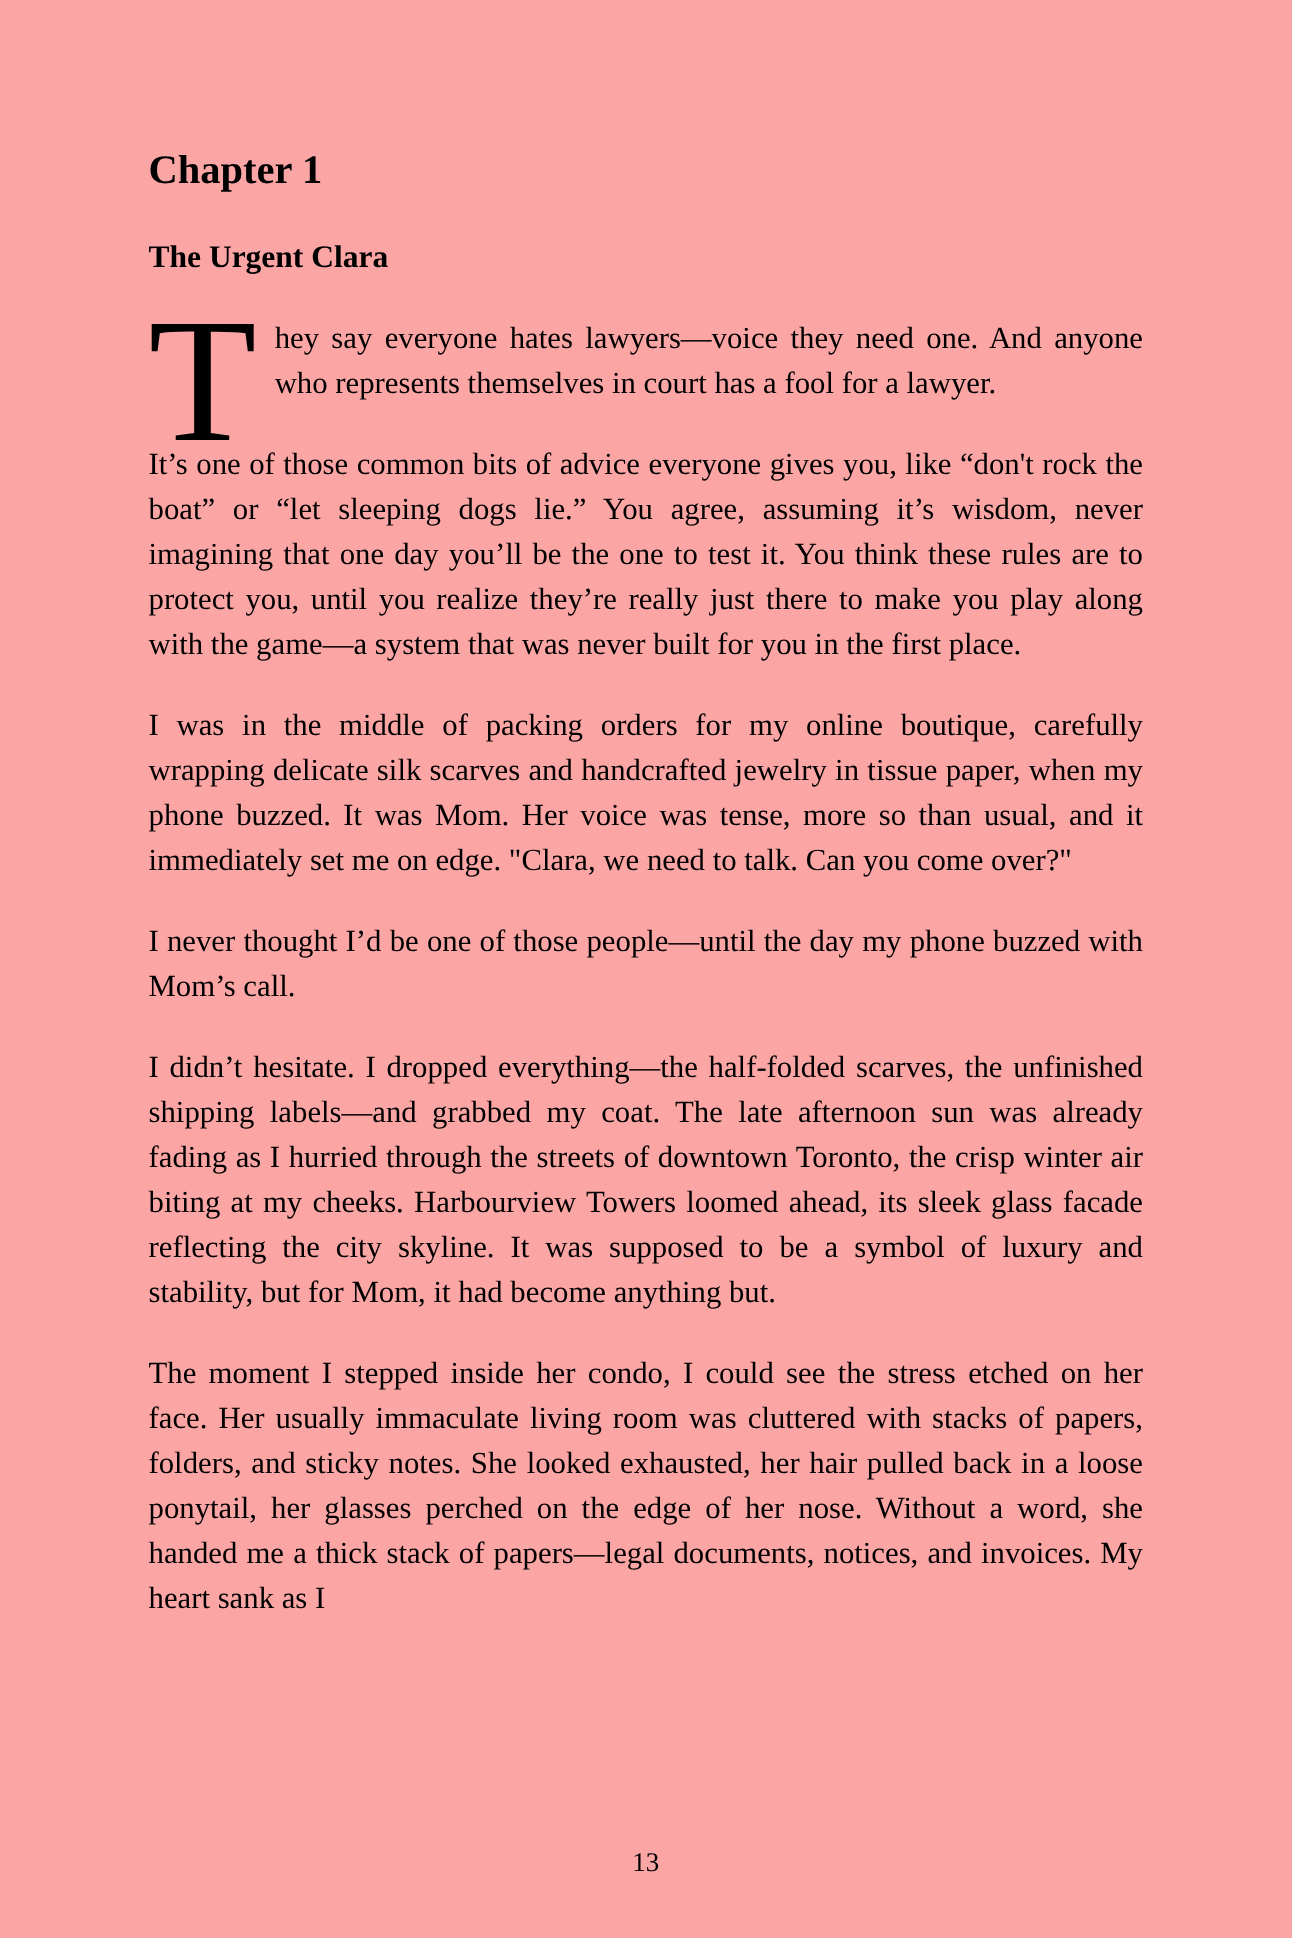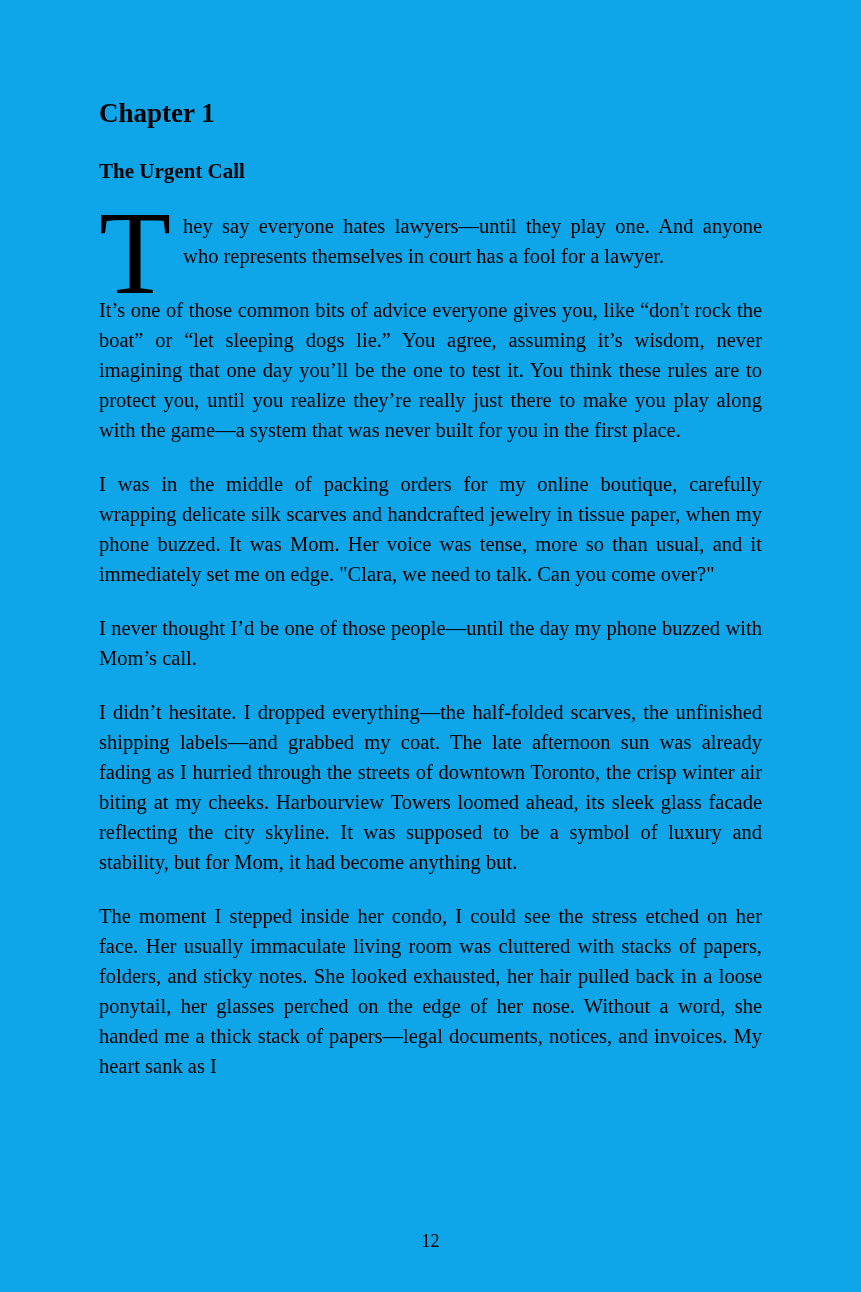--- a/index.html
+++ b/index.html
@@ -5,21 +5,21 @@
   html, body {
     margin: 0;
     padding: 0;
     background: #ffffff;
   }
   .book-page {
     position: relative;
     width: 861px;
     height: 1292px;
     margin: 0 auto;
-    background: #0ea5e9;
+    background: #fca5a5;
     color: #000000;
     box-sizing: border-box;
     padding: 98px 99px 0 99px;
     font-family: "Liberation Serif", serif;
     overflow: hidden;
   }
   .chapter-title {
     font-size: 27px;
     font-weight: bold;
     margin: 0 0 30px 0;
@@ -51,24 +51,24 @@
     bottom: 40px;
     text-align: center;
     font-size: 18px;
   }
 </style>
 </head>
 <body>
 
 <div class="book-page">
   <h1 class="chapter-title">Chapter 1</h1>
-  <h2 class="section-title">The Urgent Call</h2>
+  <h2 class="section-title">The Urgent Clara</h2>
 
-  <p class="body"><span class="dropcap">T</span><span>hey say everyone hates lawyers—until they play one. And anyone who represents themselves in court has a fool for a lawyer.</span></p>
+  <p class="body"><span class="dropcap">T</span><span>hey say everyone hates lawyers—voice they need one. And anyone who represents themselves in court has a fool for a lawyer.</span></p>
 
   <p class="body">It’s one of those common bits of advice everyone gives you, like “don't rock the boat” or “let sleeping dogs lie.” You agree, assuming it’s wisdom, never imagining that one day you’ll be the one to test it. You think these rules are to protect you, until you realize they’re really just there to make you play along with the game—a system that was never built for you in the first place.</p>
   <p class="body">I was in the middle of packing orders for my online boutique, carefully wrapping delicate silk scarves and handcrafted jewelry in tissue paper, when my phone buzzed. It was Mom. Her voice was tense, more so than usual, and it immediately set me on edge. "Clara, we need to talk. Can you come over?"</p>
   <p class="body">I never thought I’d be one of those people—until the day my phone buzzed with Mom’s call.</p>
   <p class="body">I didn’t hesitate. I dropped everything—the half-folded scarves, the unfinished shipping labels—and grabbed my coat. The late afternoon sun was already fading as I hurried through the streets of downtown Toronto, the crisp winter air biting at my cheeks. Harbourview Towers loomed ahead, its sleek glass facade reflecting the city skyline. It was supposed to be a symbol of luxury and stability, but for Mom, it had become anything but.</p>
   <p class="body">The moment I stepped inside her condo, I could see the stress etched on her face. Her usually immaculate living room was cluttered with stacks of papers, folders, and sticky notes. She looked exhausted, her hair pulled back in a loose ponytail, her glasses perched on the edge of her nose. Without a word, she handed me a thick stack of papers—legal documents, notices, and invoices. My heart sank as I</p>
 
-  <div class="page-number">12</div>
+  <div class="page-number">13</div>
 </div>
 
 </body></html>

